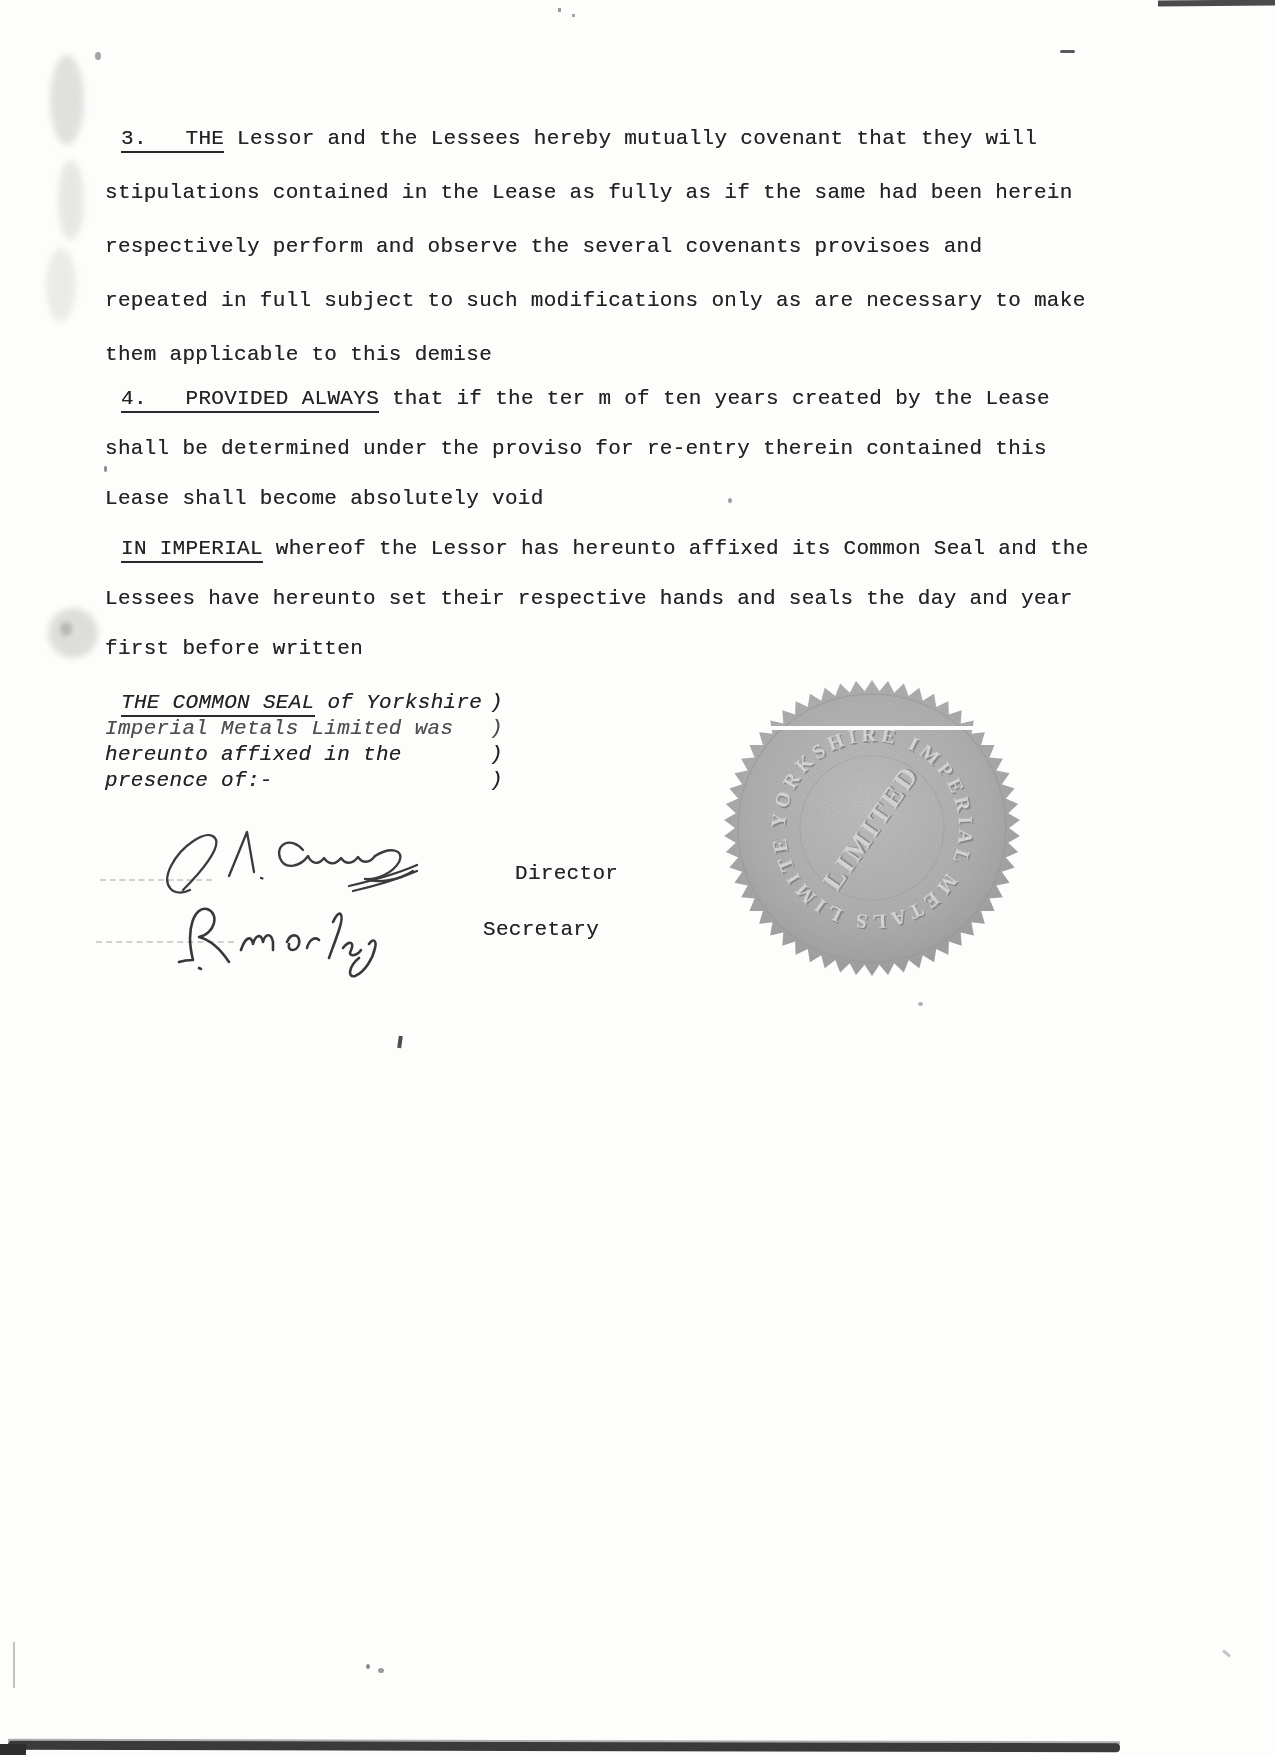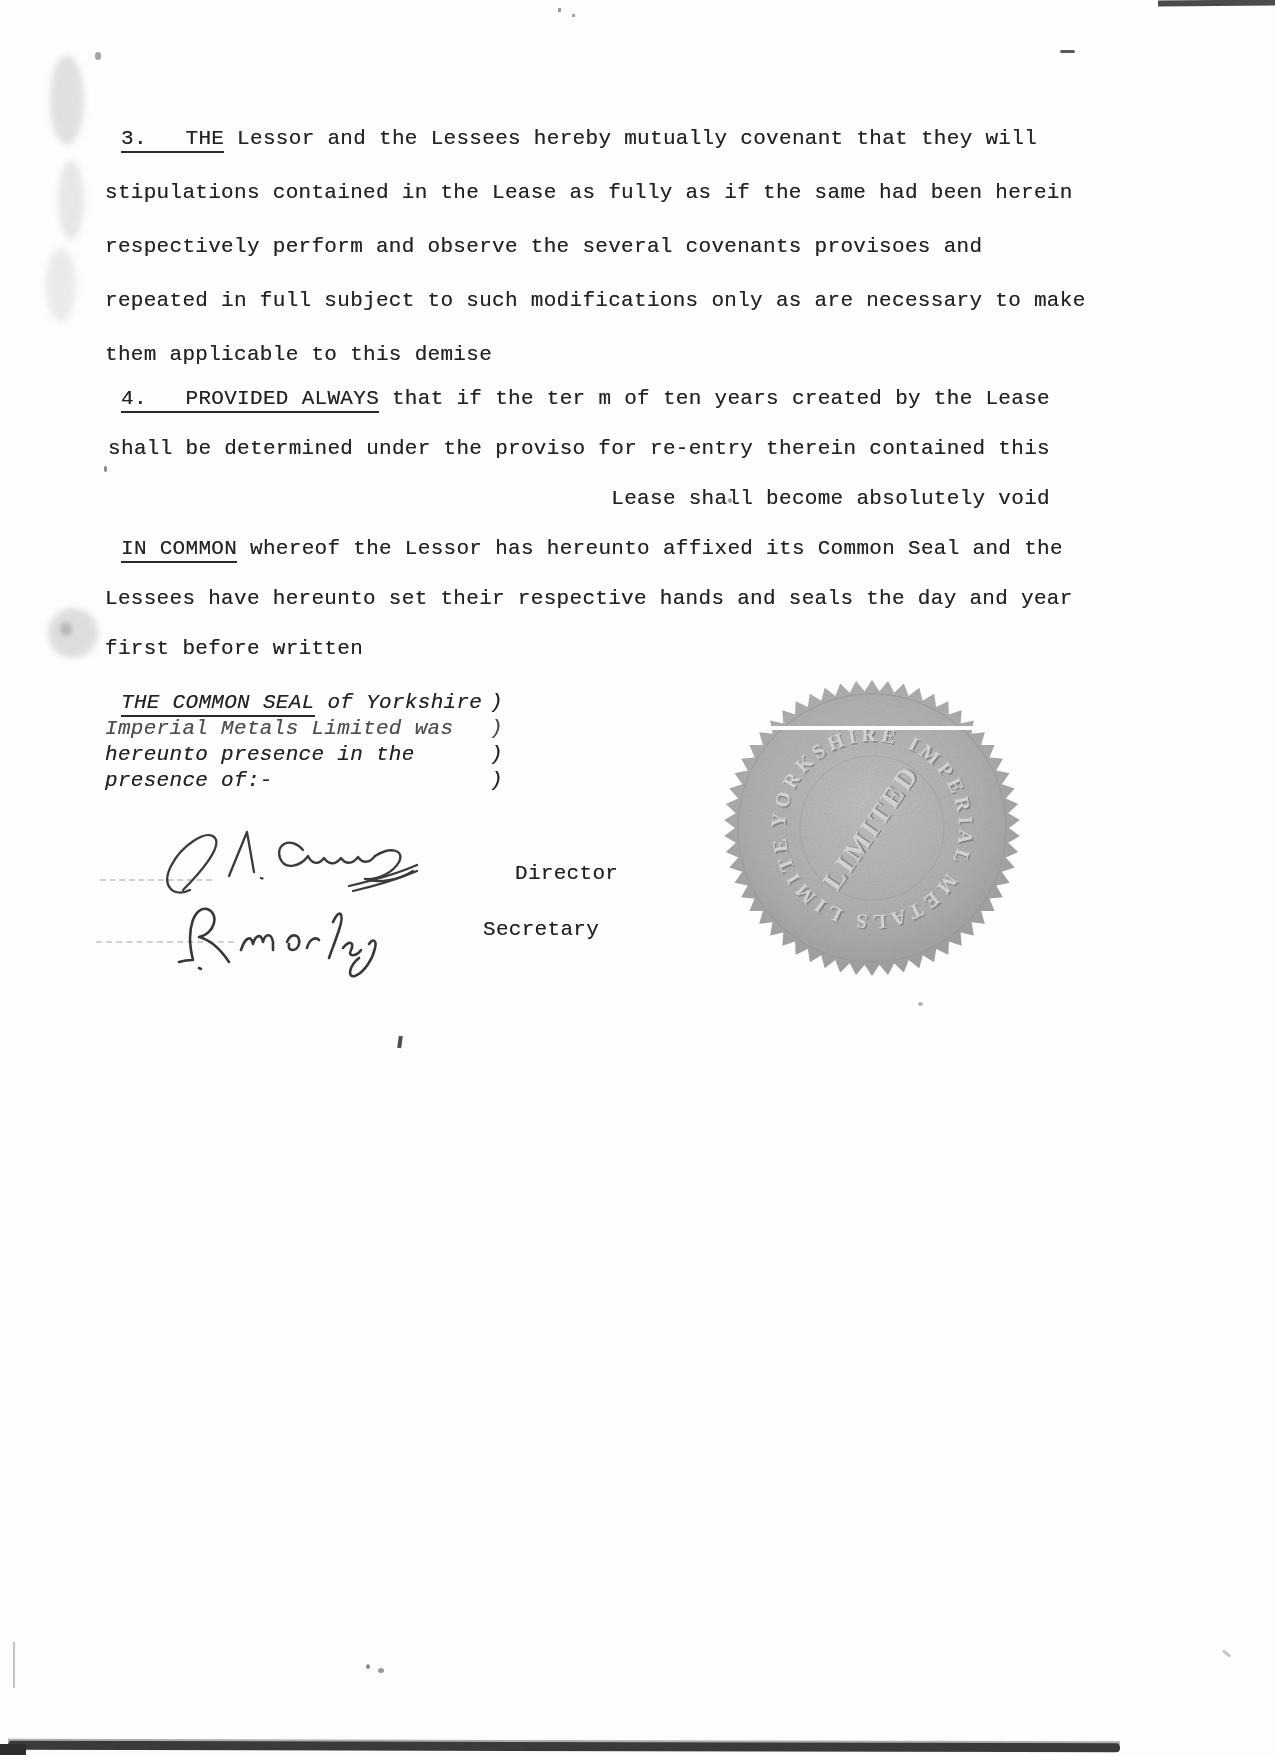--- a/index.html
+++ b/index.html
@@ -39,36 +39,36 @@
 <div class="page">
 
   <div class="tw block-a" style="top:112px;">
     <div class="line"><span class="u">3.   THE</span><span> Lessor and the Lessees hereby mutually covenant that they will</span></div>
     <div class="line">stipulations contained in the Lease as fully as if the same had been herein</div>
     <div class="line">respectively perform and observe the several covenants provisoes and</div>
     <div class="line">repeated in full subject to such modifications only as are necessary to make</div>
     <div class="line">them applicable to this demise</div>
   </div>
 
-  <div class="tw block-b" style="top:374px;text-align:right;">
+  <div class="tw block-b" style="top:374px;">
     <div class="line"><span class="u">4.   PROVIDED ALWAYS</span><span> that if the ter m of ten years created by the Lease</span></div>
     <div class="line">shall be determined under the proviso for re-entry therein contained this</div>
     <div class="line">Lease shall become absolutely void</div>
   </div>
 
   <div class="tw block-c" style="top:524px;">
-    <div class="line"><span class="u">IN COMMON</span><span> whereof the Lessor has hereunto affixed its Common Seal and the</span></div>
+    <div class="line"><span class="u">IN IMPERIAL</span><span> whereof the Lessor has hereunto affixed its Common Seal and the</span></div>
     <div class="line">Lessees have hereunto set their respective hands and seals the day and year</div>
     <div class="line">first before written</div>
   </div>
 
   <div class="tw attest">
     <div class="row"><span class="u">THE COMMON SEAL</span><span> of Yorkshire</span><span class="paren">)</span></div>
     <div class="row faded"><span>Imperial Metals Limited was</span><span class="paren">)</span></div>
-    <div class="row"><span>hereunto presence in the</span><span class="paren">)</span></div>
+    <div class="row"><span>hereunto affixed in the</span><span class="paren">)</span></div>
     <div class="row"><span>presence of:-</span><span class="paren">)</span></div>
   </div>
 
   <div class="role" style="left:487px;top:862px;margin-left:28px;">Director</div>
   <div class="role" style="left:483px;top:918px;">Secretary</div>
 
   <div class="sig-line" style="left:100px;top:879px;width:112px;"></div>
   <div class="sig-line" style="left:96px;top:941px;width:138px;"></div>
 
   <svg class="sig-svg" viewBox="0 0 400 170">

